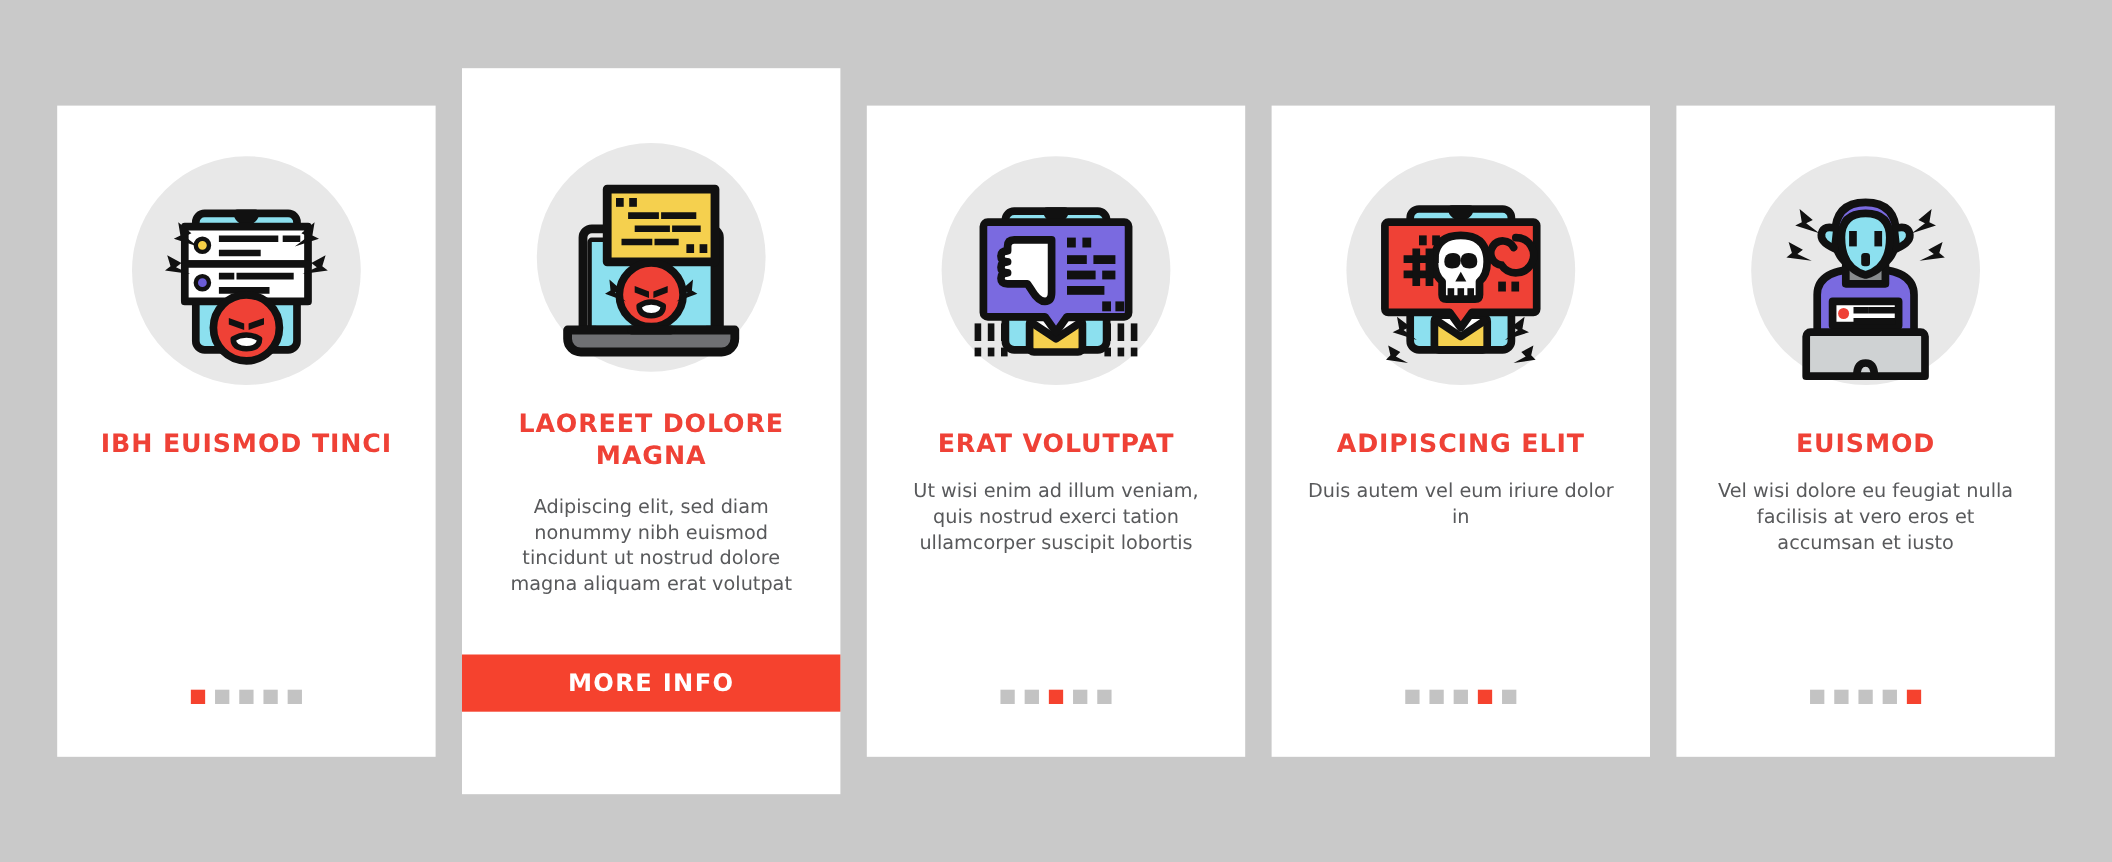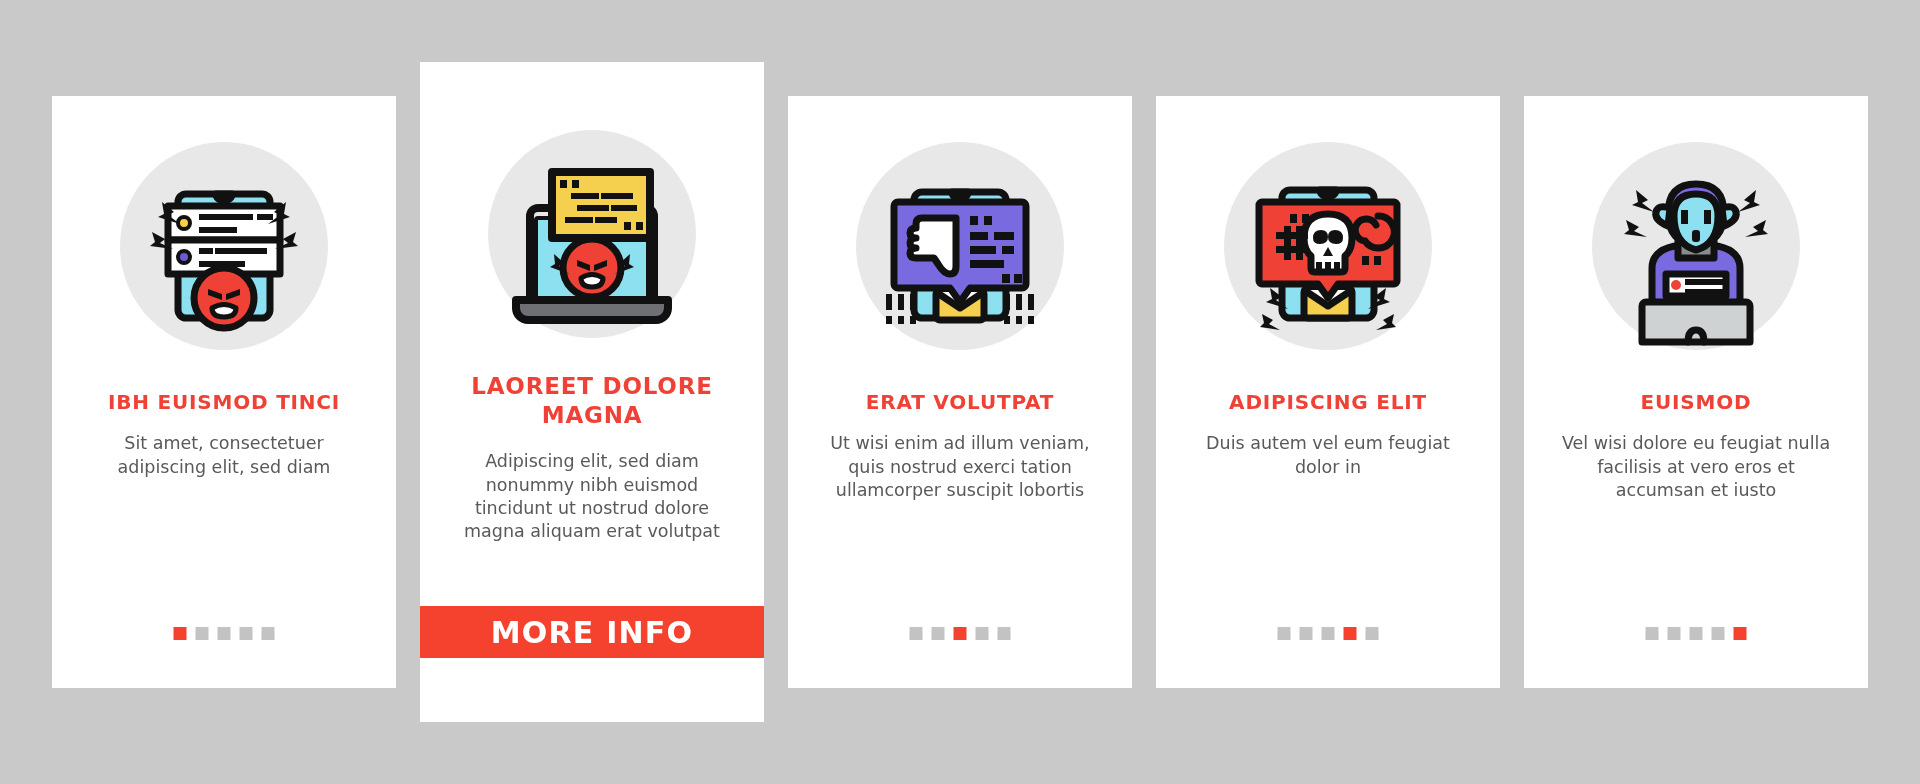--- a/index.html
+++ b/index.html
@@ -54,21 +54,21 @@
     width: 208px;
     height: 208px;
     border-radius: 50%;
     background: #e8e8e8;
   }
   .icon-svg { position: relative; z-index: 2; }
 
   .card-title {
     margin-top: 36px;
     color: #ef4136;
-    font-size: 20px;
+    font-size: 23px;
     font-weight: bold;
     letter-spacing: 0.8px;
     line-height: 1.27;
     text-align: center;
     width: 290px;
     text-transform: uppercase;
   }
   .featured .card-title { font-size: 23px; margin-top: 30px; }
 
   .card-body {
@@ -93,25 +93,25 @@
     width: 13px;
     height: 13px;
     background: #c3c3c3;
   }
   .dot.active { background: #f5422e; }
 
   .cta {
     position: absolute;
     left: 0;
     right: 0;
-    bottom: 64px;
+    bottom: 75px;
     height: 52px;
     background: #f5422e;
     color: #ffffff;
-    font-size: 30px;
+    font-size: 22px;
     font-weight: bold;
     letter-spacing: 1.2px;
     display: flex;
     align-items: center;
     justify-content: center;
     border: none;
     cursor: pointer;
     font-family: "DejaVu Sans", sans-serif;
   }
 </style>
@@ -152,21 +152,20 @@
           <path d="M38 56 l12 10 -6 3 12 9 -22 -7 6 -3 z"></path>
           <path d="M28 86 l13 7 -5 4 13 6 -23 -3 5 -4 z"></path>
         </g>
         <g fill="#111" stroke="none">
           <path d="M162 56 l-12 10 6 3 -12 9 22 -7 -6 -3 z"></path>
           <path d="M172 86 l-13 7 5 4 -13 6 23 -3 -5 -4 z"></path>
         </g>
       </svg>
     </div>
     <div class="card-title">IBH EUISMOD TINCI</div>
-    <div class="card-body">Sit amet, consectetuer adipiscing elit, sed diam</div>
     <div class="dots">
         <span class="dot active"></span>
         <span class="dot"></span>
         <span class="dot"></span>
         <span class="dot"></span>
         <span class="dot"></span>
       </div>
   </div>
 
   <div class="card featured">
@@ -299,21 +298,21 @@
         <path d="M150 70 a16 16 0 1 1 -13 25 a11 11 0 1 1 11 -16" fill="none" stroke="#111" stroke-width="7" stroke-linecap="round"></path>
         <g fill="#111">
           <path d="M42 142 l12 9 -6 3 12 9 -22 -7 6 -3 z"></path>
           <path d="M34 168 l11 6 -4 4 11 6 -20 -3 4 -4 z"></path>
           <path d="M158 142 l-12 9 6 3 -12 9 22 -7 -6 -3 z"></path>
           <path d="M166 168 l-11 6 4 4 -11 6 20 -3 -4 -4 z"></path>
         </g>
       </svg>
     </div>
     <div class="card-title">ADIPISCING ELIT</div>
-    <div class="card-body">Duis autem vel eum feugiat dolor in</div>
+    <div class="card-body">Duis autem vel eum iriure dolor in</div>
     <div class="dots">
         <span class="dot"></span>
         <span class="dot"></span>
         <span class="dot"></span>
         <span class="dot active"></span>
         <span class="dot"></span>
       </div>
   </div>
 
   <div class="card">

